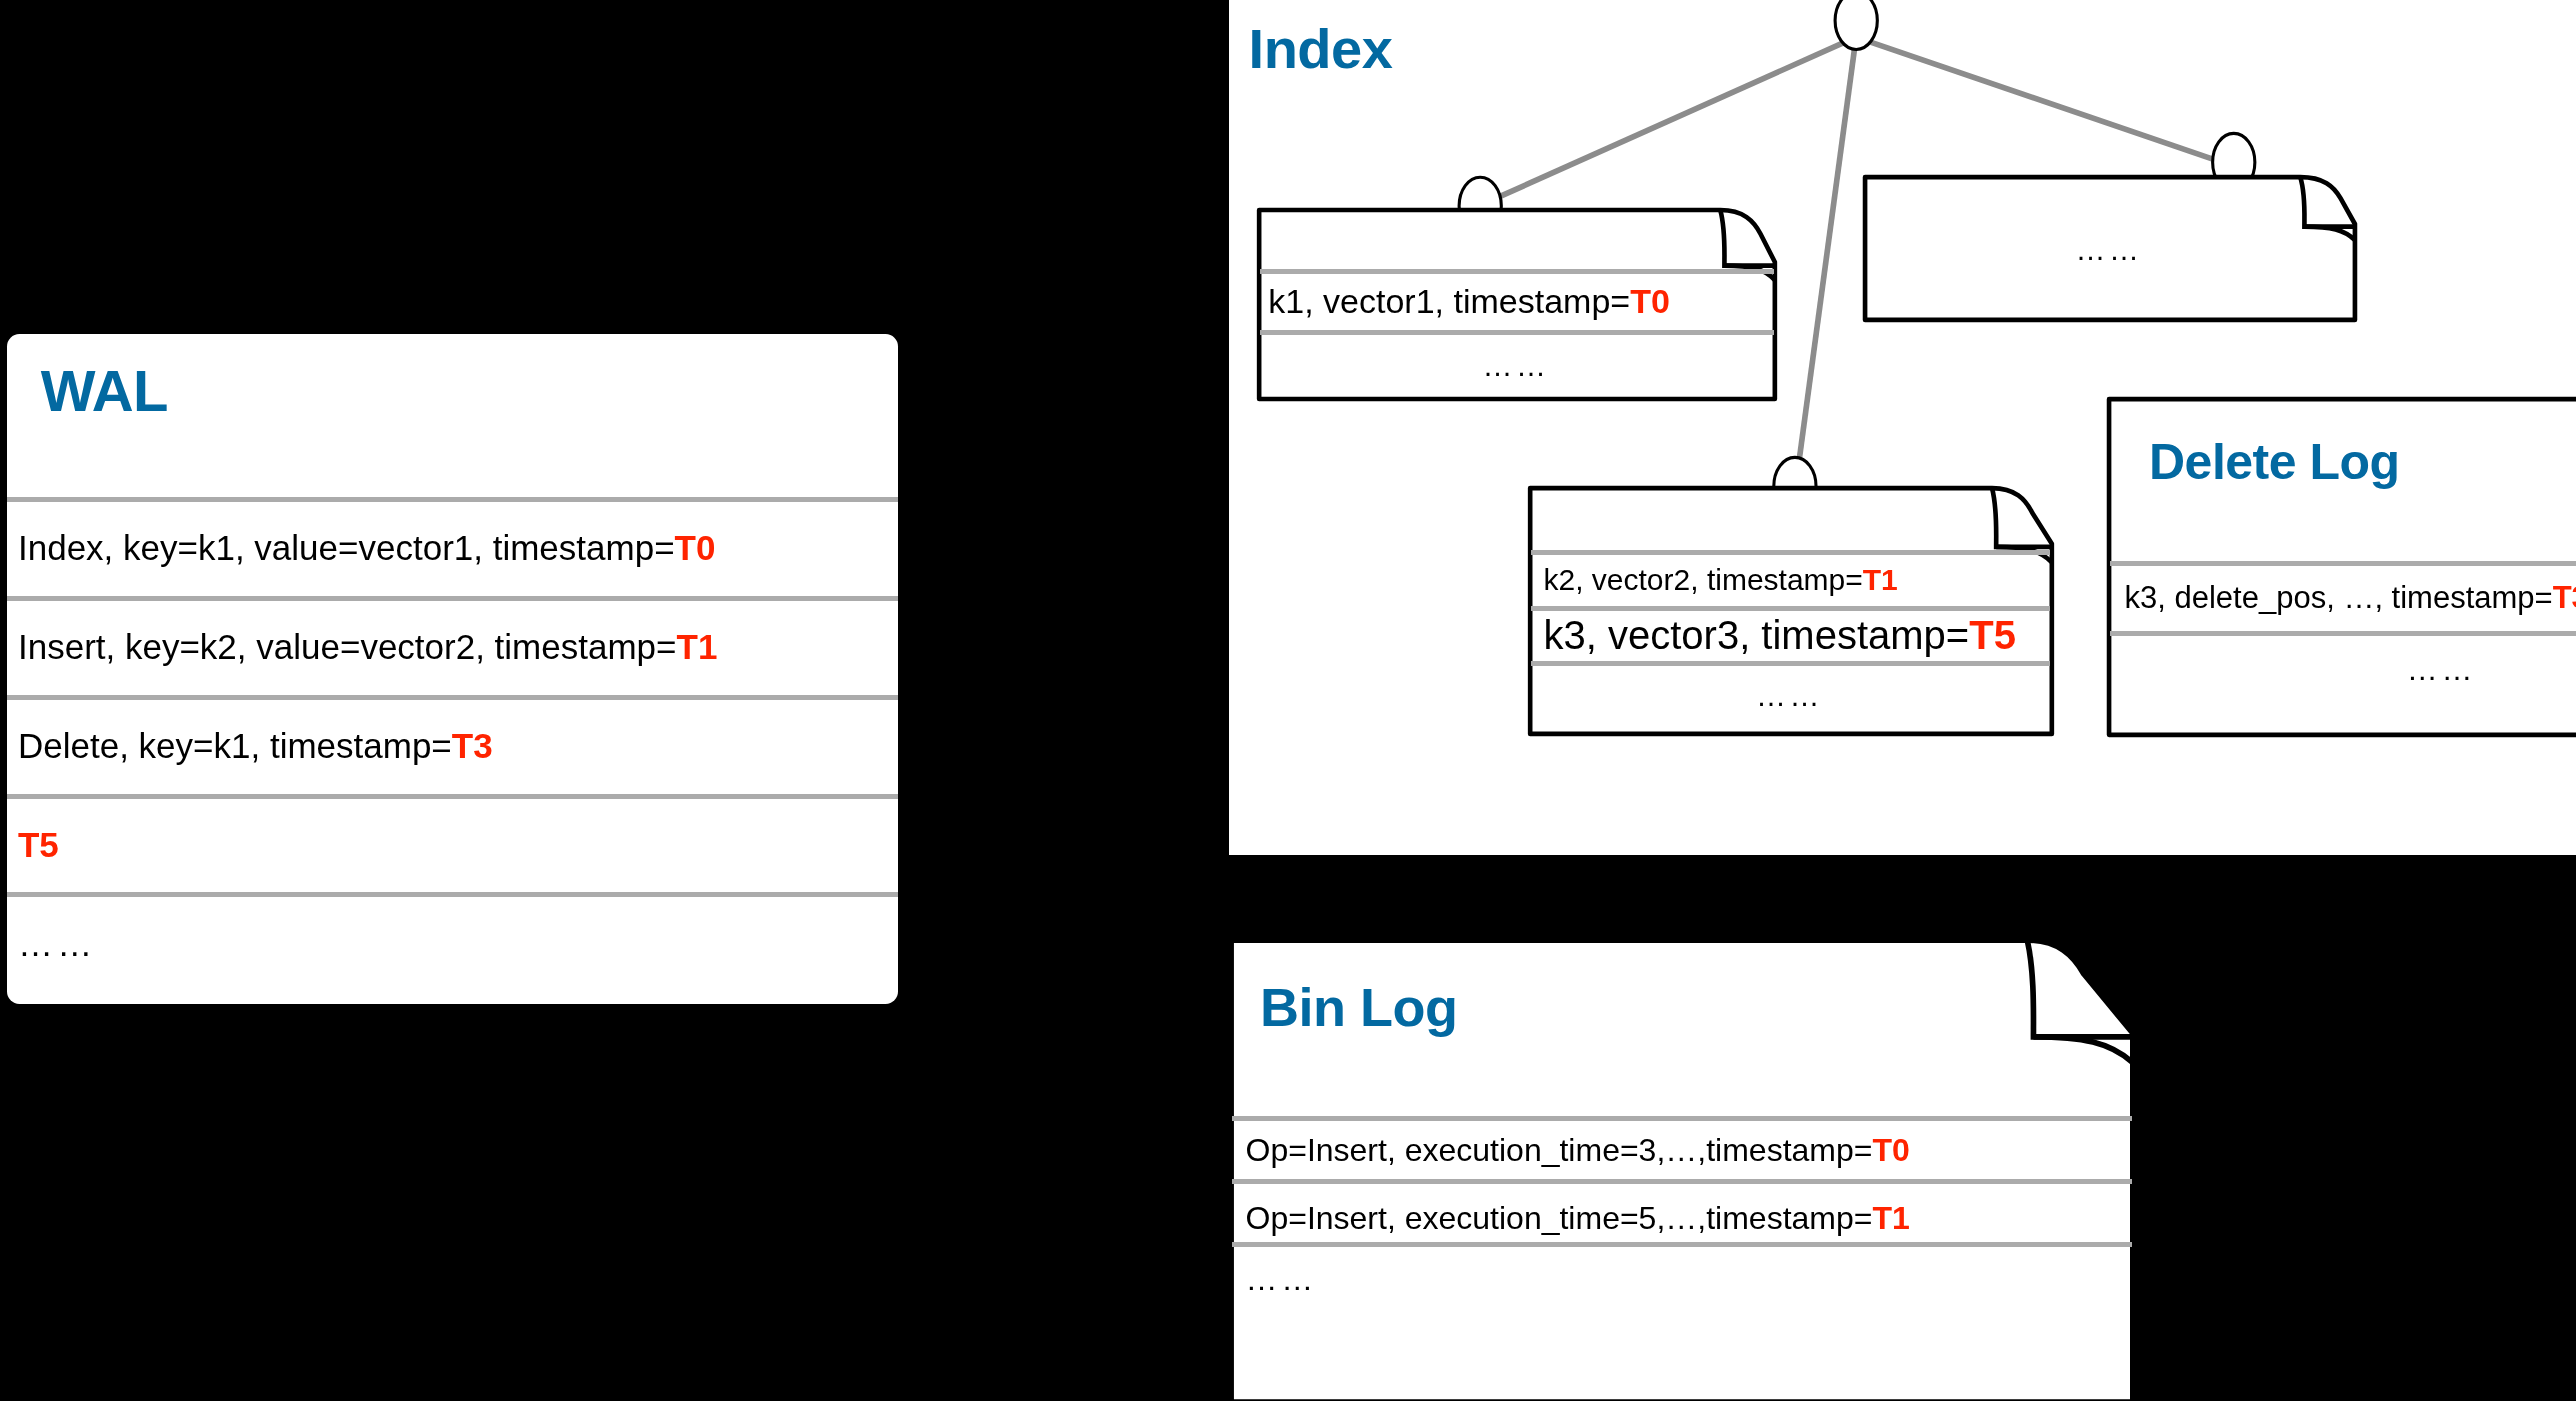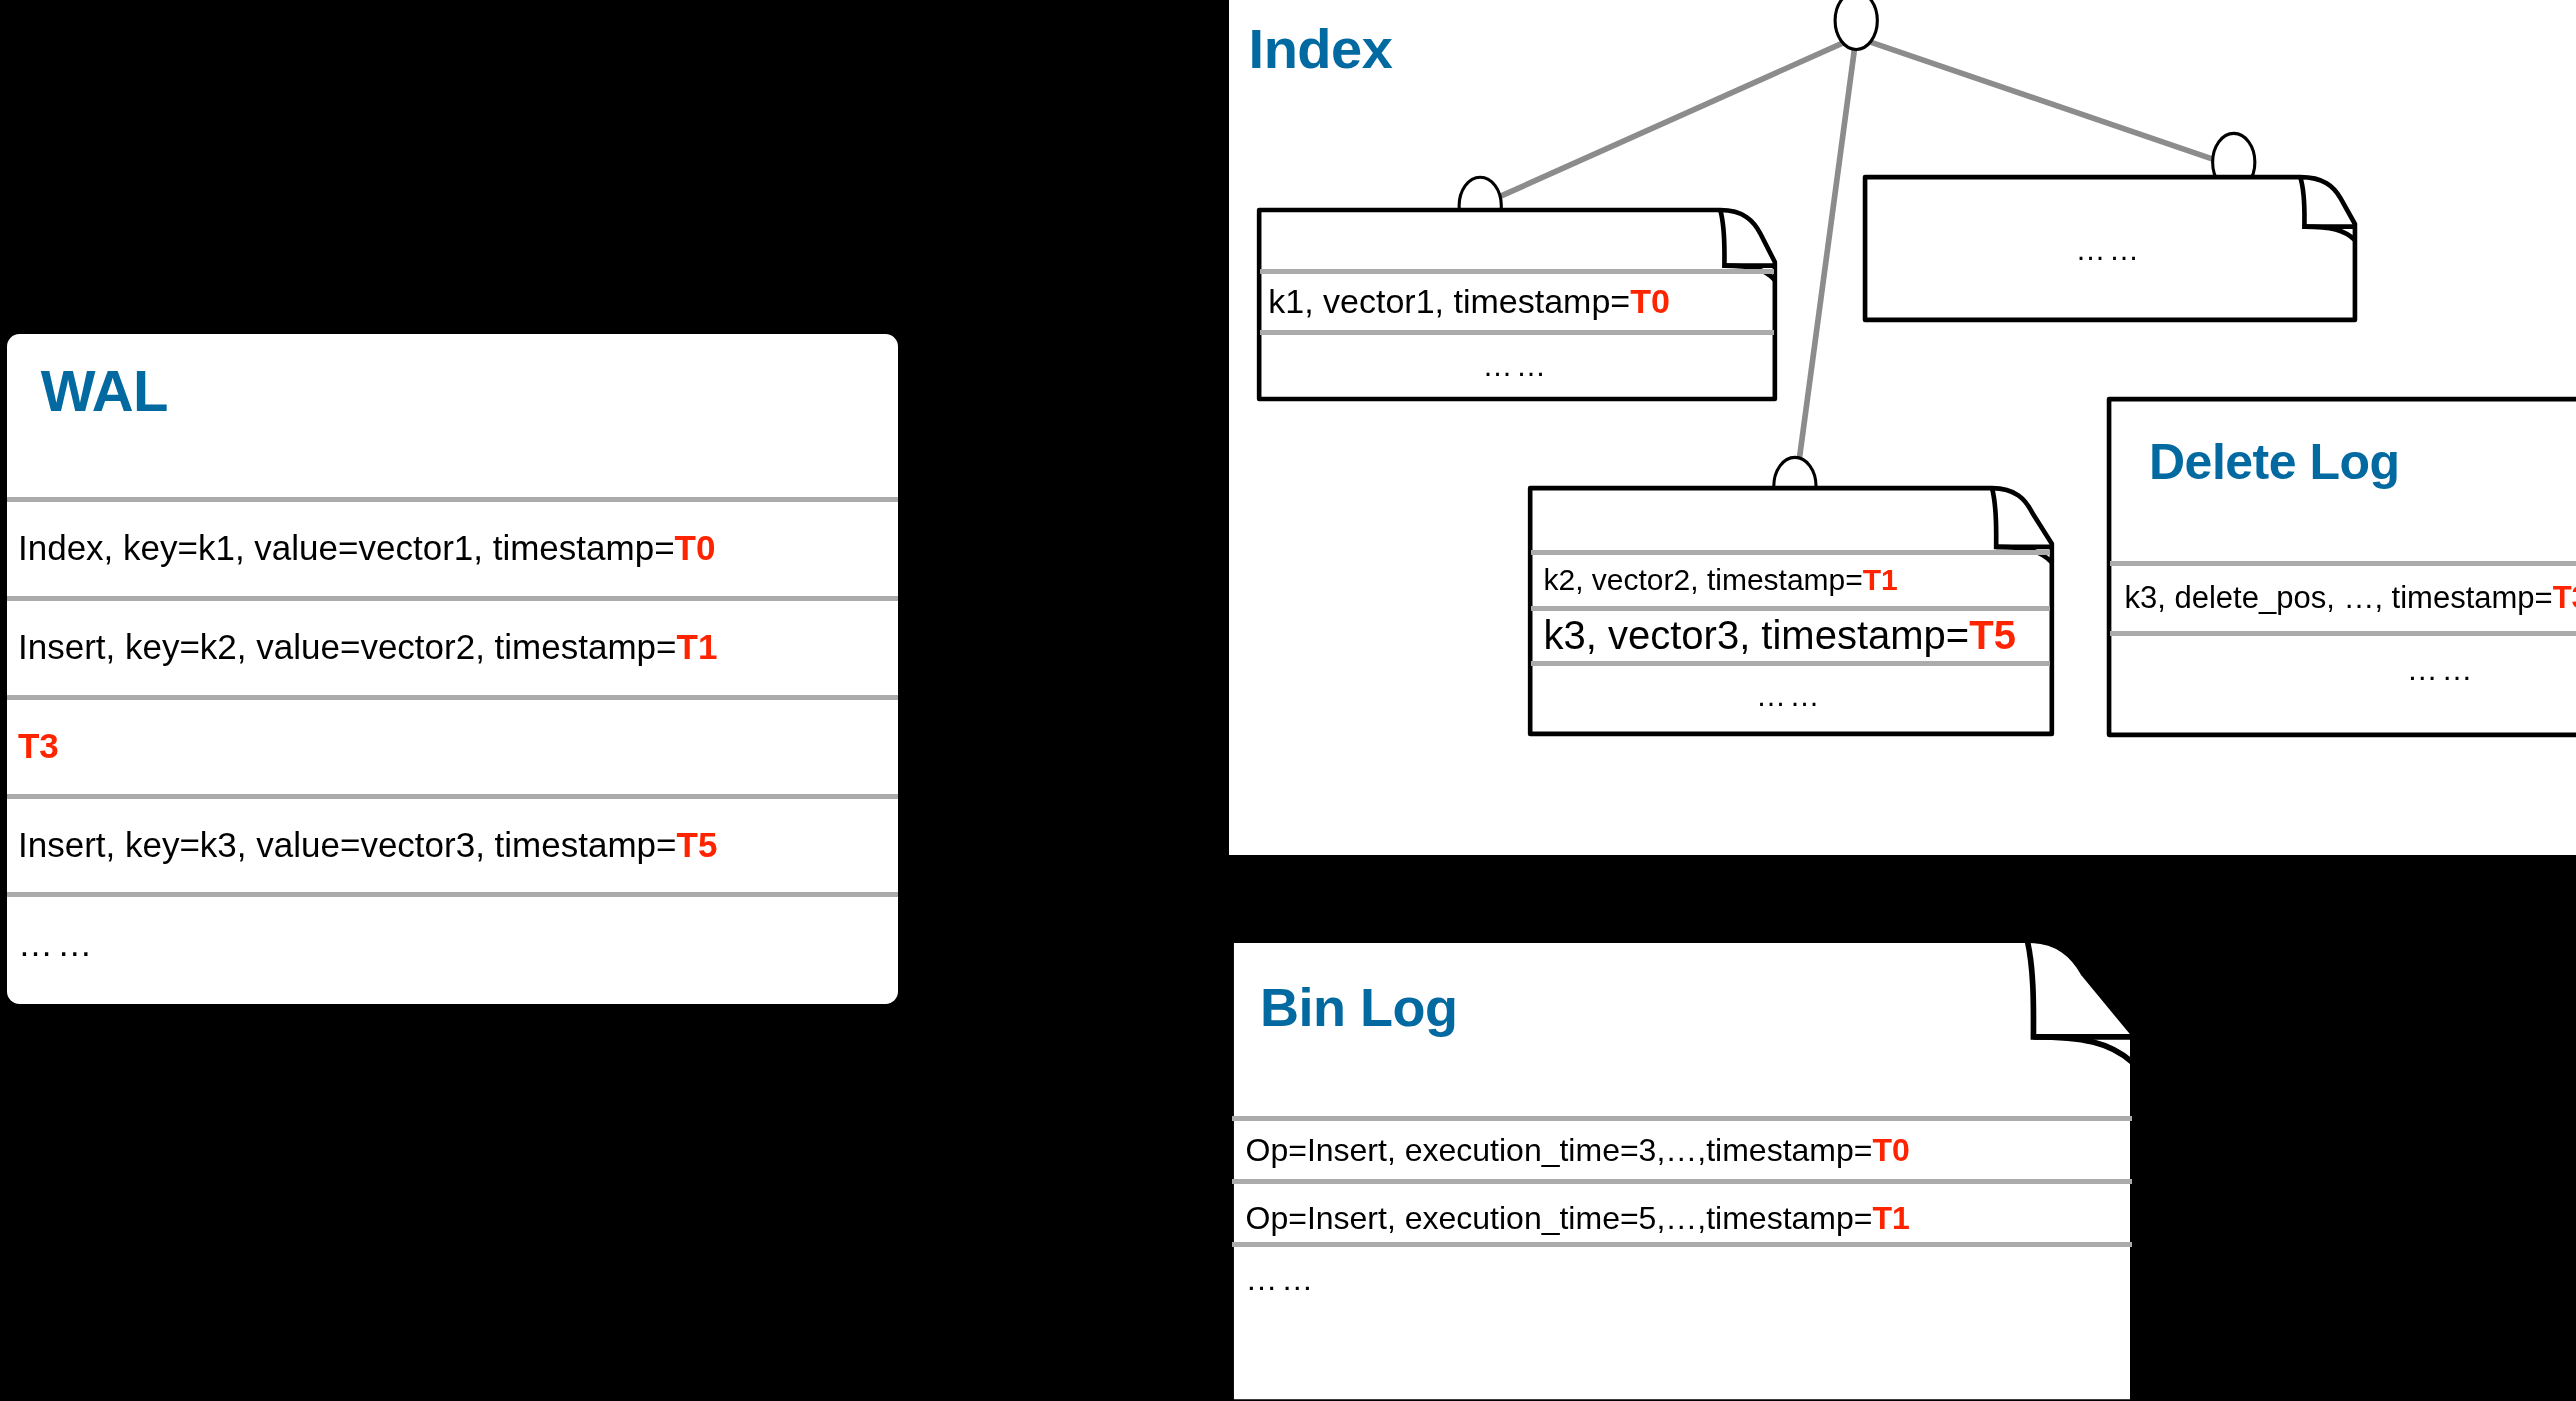--- a/index.html
+++ b/index.html
@@ -54,24 +54,24 @@
 
   <div class="abs row" style="left:11.3px;top:167px;width:879px;height:94px;font-size:35px;">
     <span>Index, key=k1, value=vector1, timestamp=</span>
       <span class="ts">T0</span>
   </div>
   <div class="abs row" style="left:11.3px;top:266px;width:879px;height:94px;font-size:35px;">
     <span>Insert, key=k2, value=vector2, timestamp=</span>
       <span class="ts">T1</span>
   </div>
   <div class="abs row" style="left:11.3px;top:365px;width:879px;height:94px;font-size:35px;">
+    <span>Delete, key=k1, timestamp=</span>
       <span class="ts">T3</span>
   </div>
   <div class="abs row" style="left:11.3px;top:464px;width:879px;height:94px;font-size:35px;">
-    <span>Insert, key=k3, value=vector3, timestamp=</span>
       <span class="ts">T5</span>
   </div>
   <div class="abs row" style="left:11.3px;top:563px;width:879px;height:94px;font-size:35px;">
     <span class="dots">……</span>
   </div>
 </div>
 
 <div class="abs panel" style="left:1229px;top:0px;width:1582px;height:855px;">
 
   <div class="abs title" style="left:19.6px;top:20.6px;font-size:56px;">Index</div>

